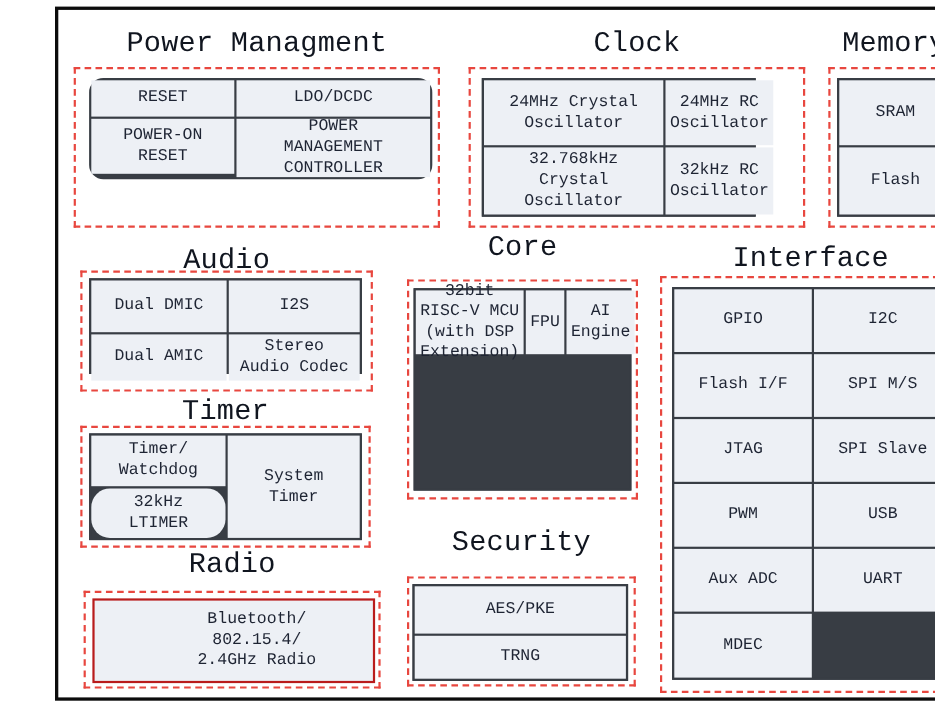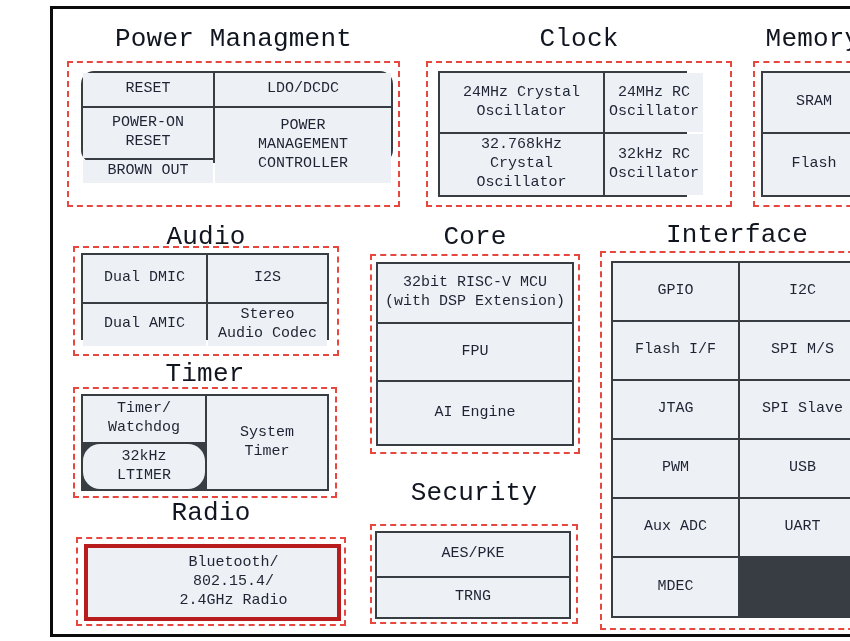--- a/index.html
+++ b/index.html
@@ -22,29 +22,29 @@
   .grid{
     position:absolute;display:grid;gap:2px;background:#383d44;
     border:2px solid #383d44;box-sizing:border-box;
   }
   .cell{
     background:#edf0f5;display:flex;align-items:center;justify-content:center;
     text-align:center;white-space:pre-line;font-size:15px;color:#1e2433;
     line-height:1.25;padding:2px 4px;box-sizing:border-box;
   }
   .single{
-    position:absolute;border:4px solid #b91c1c;box-sizing:border-box;padding-left:46px;
+    position:absolute;border:2px solid #b91c1c;box-sizing:border-box;padding-left:46px;
   }
 
   
   .t-power{left:23px;top:24px;width:333px;}
   .t-clock{left:382px;top:24px;width:306px;}
   .t-memory{left:709px;top:24px;width:120px;}
   .t-audio{left:29px;top:222px;width:266px;}
-  .t-core{left:326px;top:222px;width:210px;text-align:center;}
+  .t-core{left:326px;top:210px;width:210px;text-align:center;}
   .t-interface{left:556px;top:220px;width:274px;}
   .t-timer{left:29px;top:359px;width:264px;}
   .t-radio{left:32px;top:498px;width:270px;}
   .t-security{left:326px;top:478px;width:208px;}
 
   
   .d-power{left:23px;top:61px;width:329px;height:142px;}
   .d-clock{left:382px;top:61px;width:302px;height:142px;}
   .d-memory{left:709px;top:61px;width:116px;height:142px;}
   .d-audio{left:29px;top:246px;width:262px;height:106px;}
@@ -64,21 +64,21 @@
   .g-clock{left:394px;top:71px;width:249px;height:126px;
     grid-template-columns:163px 1fr;grid-template-rows:59px 1fr;}
 
   .g-memory{left:717px;top:71px;width:106px;height:126px;
     grid-template-columns:1fr;grid-template-rows:59px 1fr;}
 
   .g-audio{left:37px;top:253px;width:248px;height:87px;
     grid-template-columns:123px 1fr;grid-template-rows:47px 1fr;}
 
   .g-core{left:332px;top:262px;width:198px;height:184px;
-    grid-template-columns:1fr;grid-template-rows:58px 56px 1fr;}
+    grid-template-columns:1fr 1fr 1fr;grid-template-rows:58px 56px 1fr;}
 
   .g-interface{left:567px;top:261px;width:256px;height:357px;
     grid-template-columns:1fr 1fr;grid-template-rows:repeat(5,57px) 1fr;}
 
   .g-timer{left:37px;top:394px;width:248px;height:97px;
     grid-template-columns:122px 1fr;grid-template-rows:46px 1fr;}
   .c-twd{grid-area:1/1/2/2;} .c-sys{grid-area:1/2/3/3;}
   .c-ltm{grid-area:2/1/3/2;border-radius:17px;}
 
   .b-radio{left:40px;top:544px;width:257px;height:77px;}
@@ -95,21 +95,20 @@
   <div class="title t-power">Power Managment</div>
   <div class="dash d-power"></div>
   <div class="grid g-power">
     <div class="cell c-reset">RESET</div>
     <div class="cell c-ldo">LDO/DCDC</div>
     <div class="cell c-por">POWER-ON
 RESET</div>
     <div class="cell c-pmc">POWER
 MANAGEMENT
 CONTROLLER</div>
-    <div class="cell c-brown">BROWN OUT</div>
   </div>
 
   <div class="title t-clock">Clock</div>
   <div class="dash d-clock"></div>
   <div class="grid g-clock">
     <div class="cell">24MHz Crystal
 Oscillator</div>
     <div class="cell">24MHz RC
 Oscillator</div>
     <div class="cell">32.768kHz

